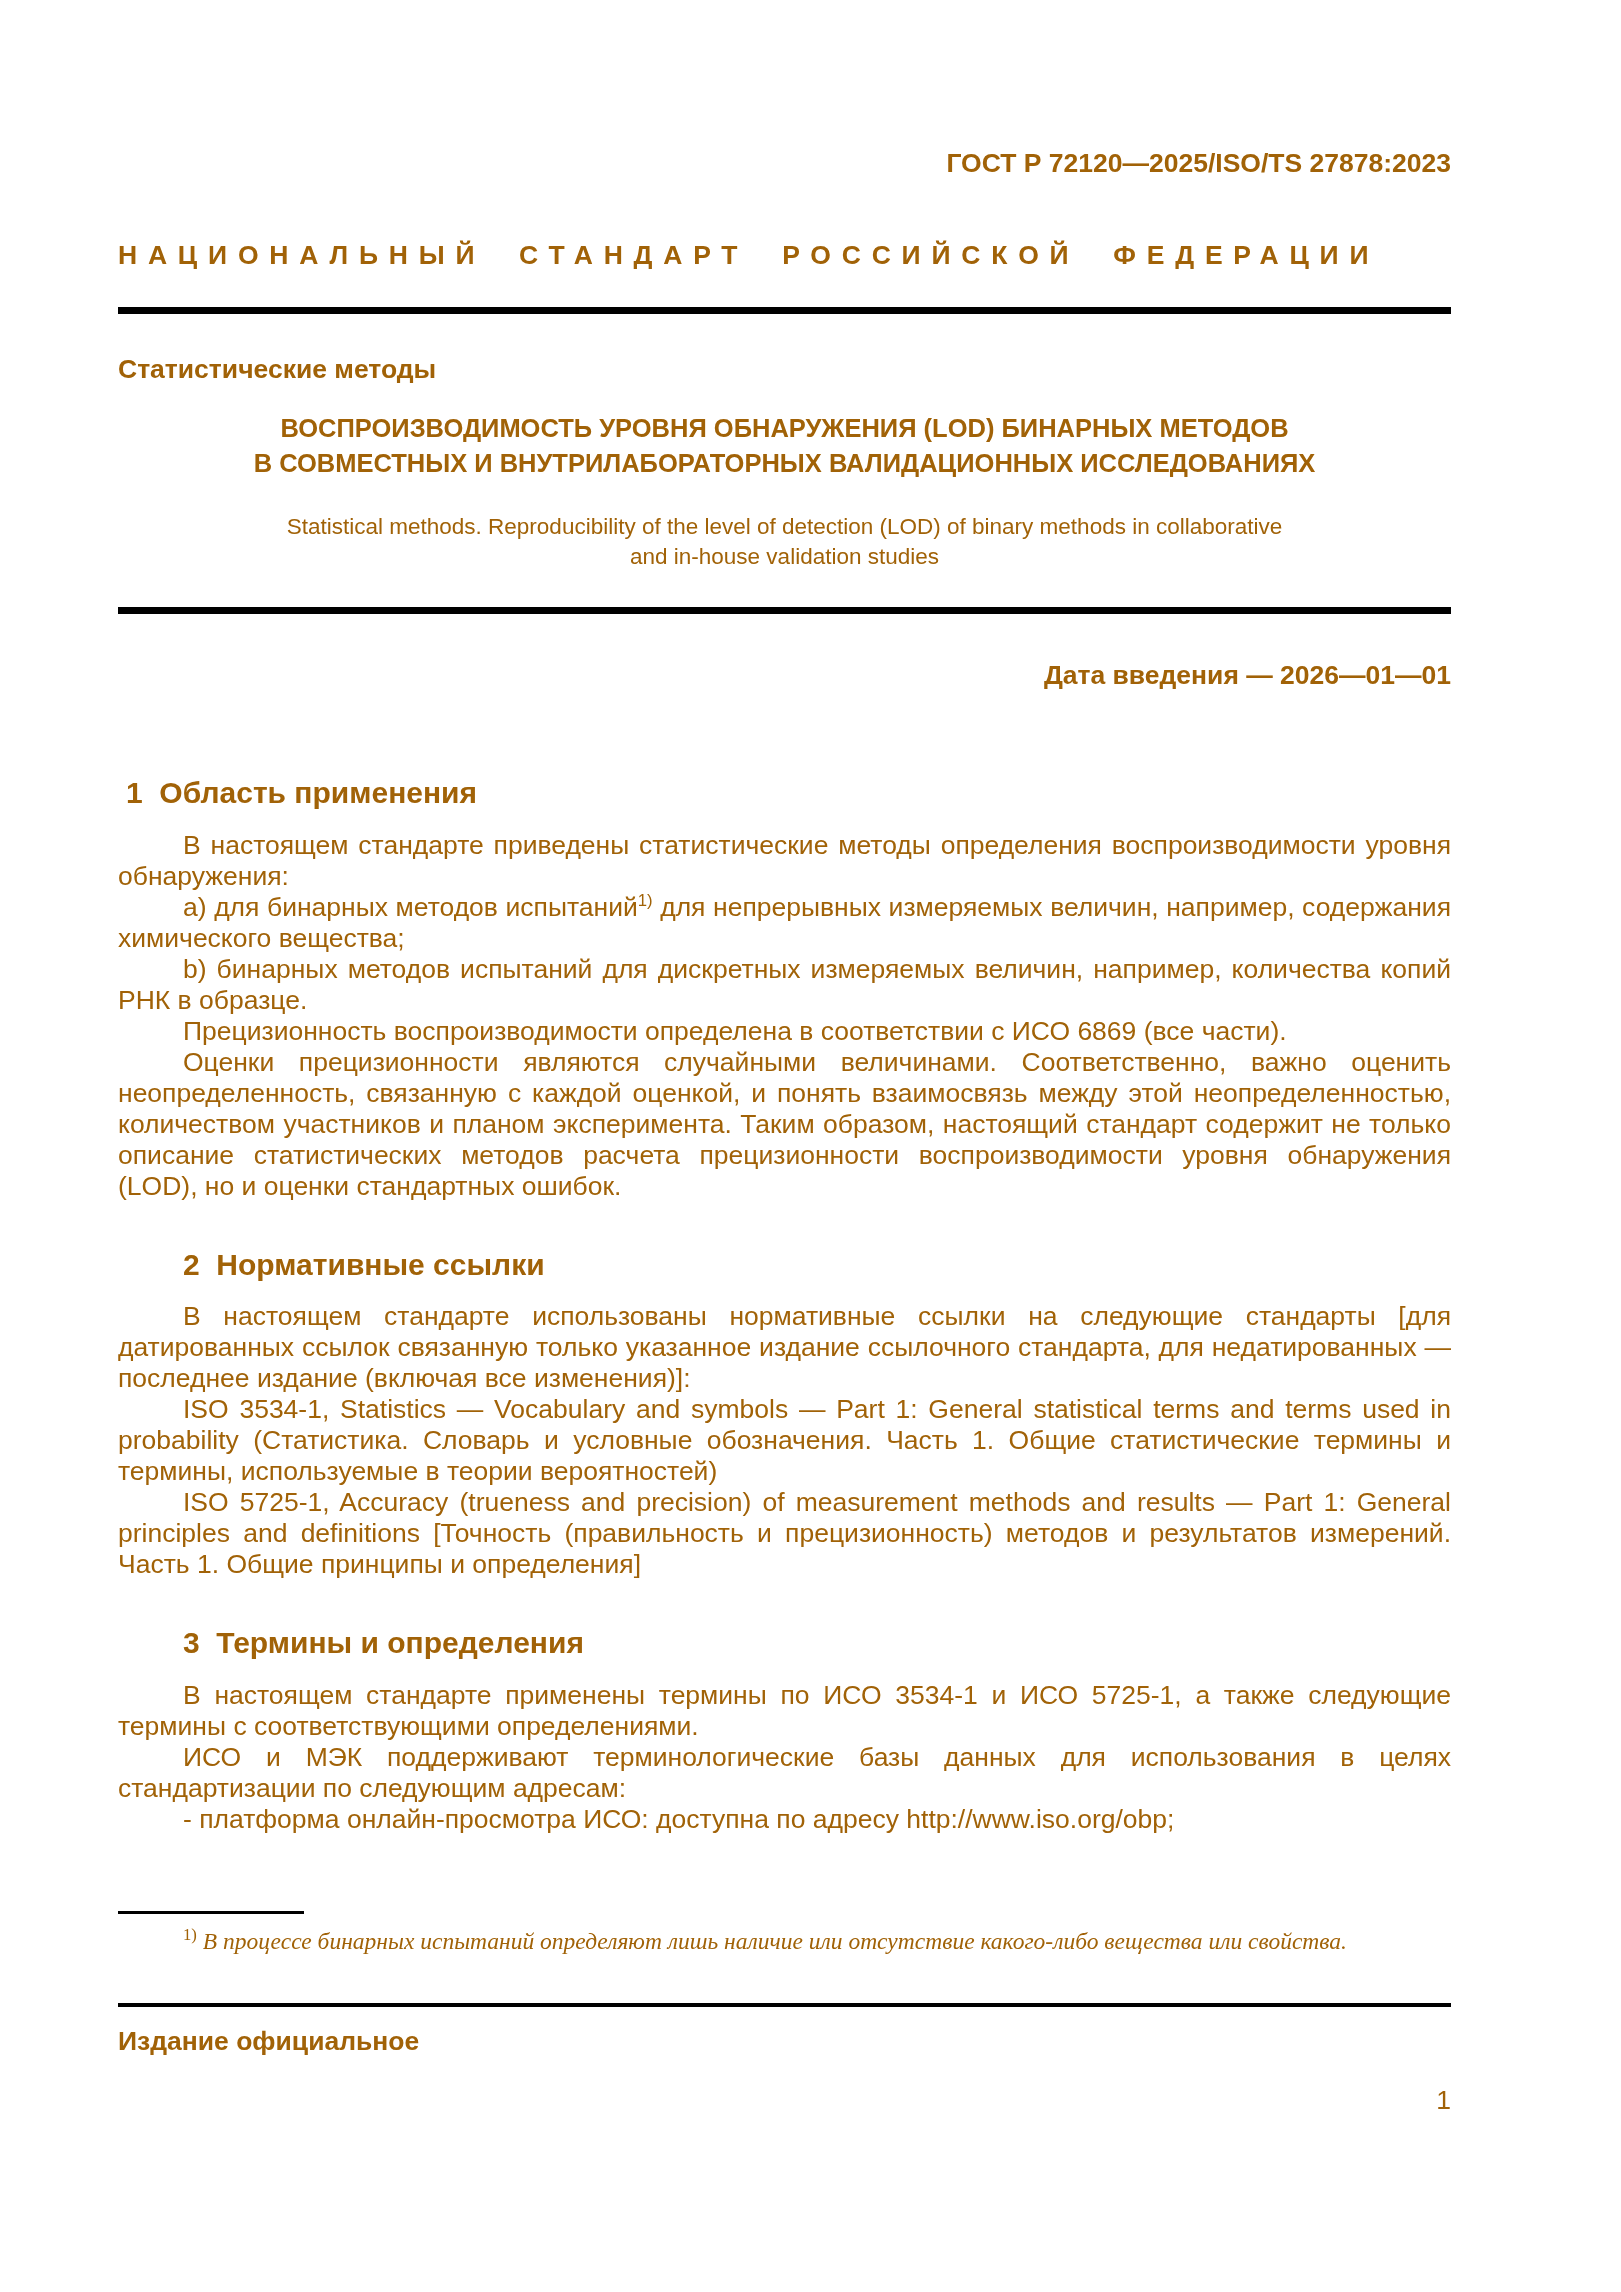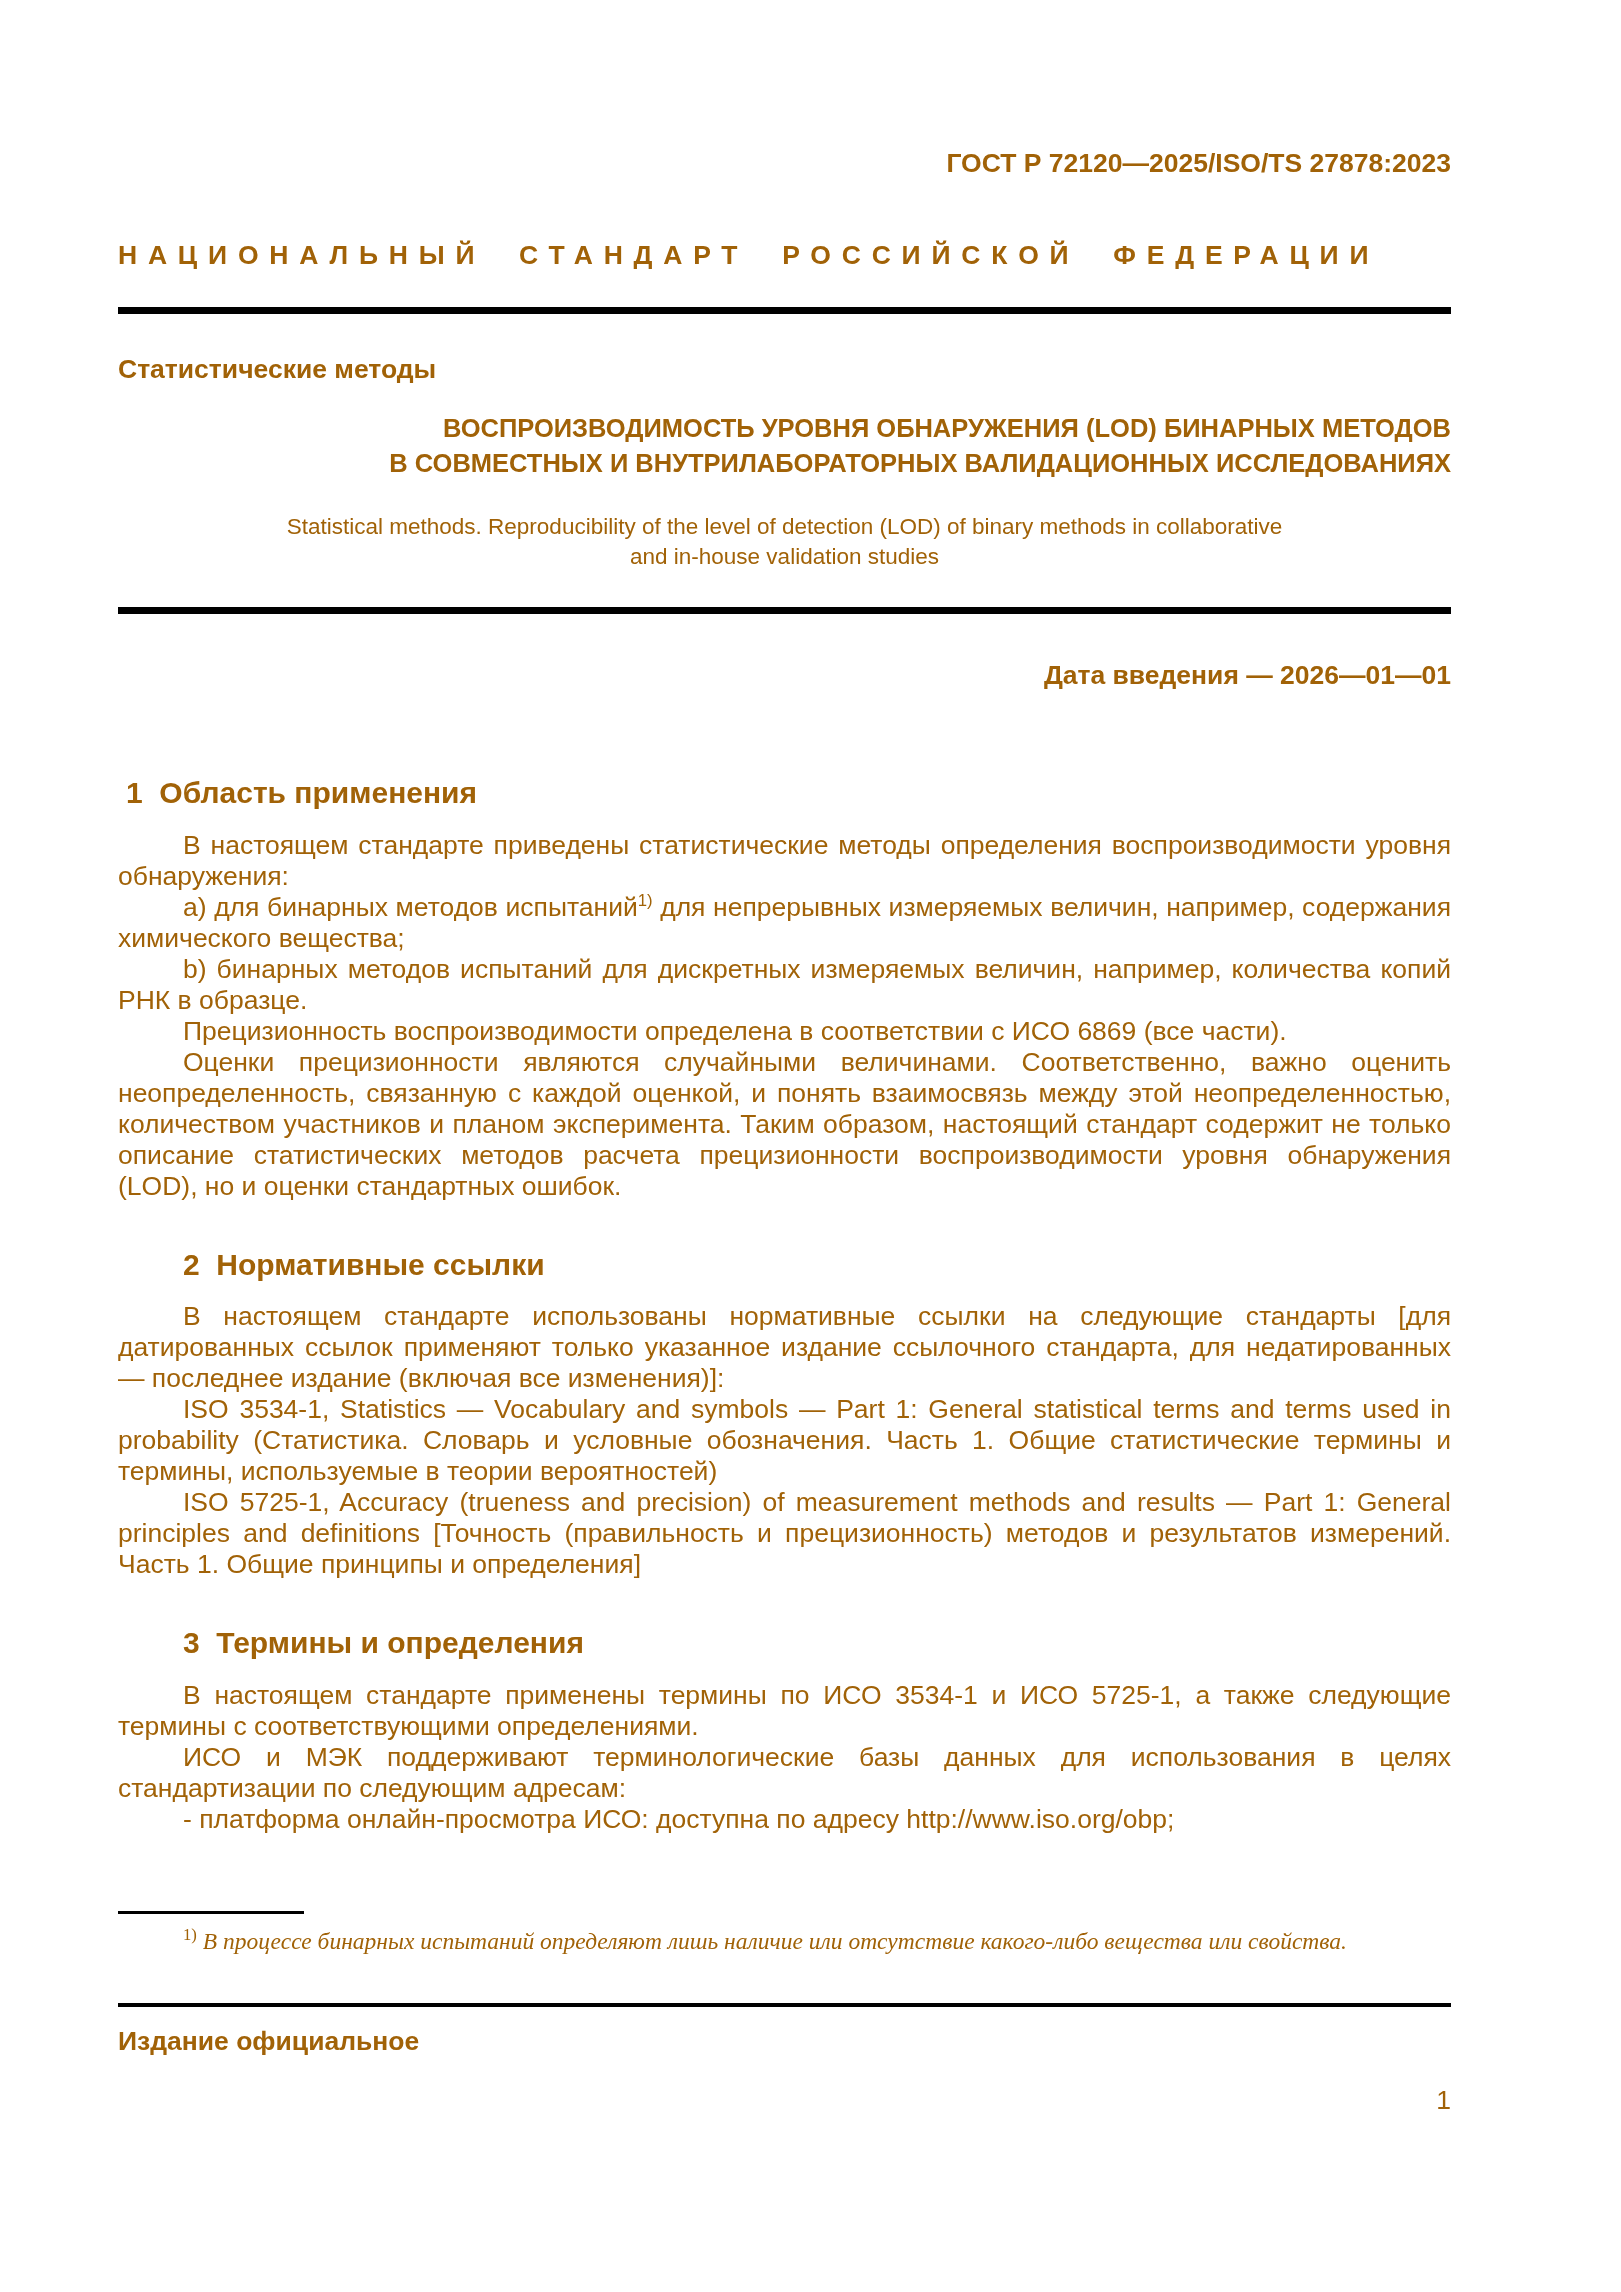--- a/index.html
+++ b/index.html
@@ -43,21 +43,21 @@
   .rule-thick.second { margin-top: 35px; }
   .subject {
     margin-top: 39px;
     text-align: left;
     font-weight: bold;
     font-size: 26.5px;
     line-height: 33px;
   }
   .title-ru {
     margin-top: 25.5px;
-    text-align: right;
+    text-align: center;
     font-weight: bold;
     font-size: 25.5px;
     line-height: 35px;
   }
   .title-en {
     margin-top: 31px;
     text-align: center;
     font-size: 22.5px;
     line-height: 30px;
   }
@@ -163,21 +163,21 @@
     <div class="date-line">Дата введения — 2026—01—01</div>
 
     <h2 class="sec first">1&nbsp;&nbsp;Область применения</h2>
     <p class="para">В настоящем стандарте приведены статистические методы определения воспроизводимости уровня обнаружения:</p>
     <p class="para"><span>a) для бинарных методов испытаний</span><sup class="fn-ref">1)</sup><span> для непрерывных измеряемых величин, например, содержания химического вещества;</span></p>
     <p class="para">b) бинарных методов испытаний для дискретных измеряемых величин, например, количества копий РНК в образце.</p>
     <p class="para">Прецизионность воспроизводимости определена в соответствии с ИСО 6869 (все части).</p>
     <p class="para">Оценки прецизионности являются случайными величинами. Соответственно, важно оценить неопределенность, связанную с каждой оценкой, и понять взаимосвязь между этой неопределенностью, количеством участников и планом эксперимента. Таким образом, настоящий стандарт содержит не только описание статистических методов расчета прецизионности воспроизводимости уровня обнаружения (LOD), но и оценки стандартных ошибок.</p>
 
     <h2 class="sec">2&nbsp;&nbsp;Нормативные ссылки</h2>
-    <p class="para">В настоящем стандарте использованы нормативные ссылки на следующие стандарты [для датированных ссылок применяют только указанное издание ссылочного стандарта, для недатированных — последнее издание (включая все изменения)]:</p>
+    <p class="para">В настоящем стандарте использованы нормативные ссылки на следующие стандарты [для датированных ссылок связанную только указанное издание ссылочного стандарта, для недатированных — последнее издание (включая все изменения)]:</p>
     <p class="para">ISO 3534-1, Statistics — Vocabulary and symbols — Part 1: General statistical terms and terms used in probability (Статистика. Словарь и условные обозначения. Часть 1. Общие статистические термины и термины, используемые в теории вероятностей)</p>
     <p class="para">ISO 5725-1, Accuracy (trueness and precision) of measurement methods and results — Part 1: General principles and definitions [Точность (правильность и прецизионность) методов и результатов измерений. Часть 1. Общие принципы и определения]</p>
 
     <h2 class="sec">3&nbsp;&nbsp;Термины и определения</h2>
     <p class="para">В настоящем стандарте применены термины по ИСО 3534-1 и ИСО 5725-1, а также следующие термины с соответствующими определениями.</p>
     <p class="para">ИСО и МЭК поддерживают терминологические базы данных для использования в целях стандартизации по следующим адресам:</p>
     <p class="para">- платформа онлайн-просмотра ИСО: доступна по адресу http://www.iso.org/obp;</p>
 
   </div>
 

